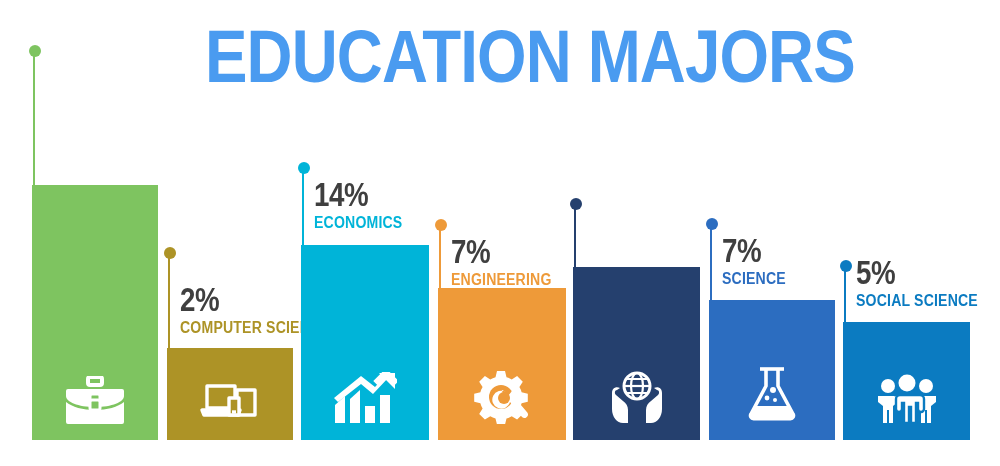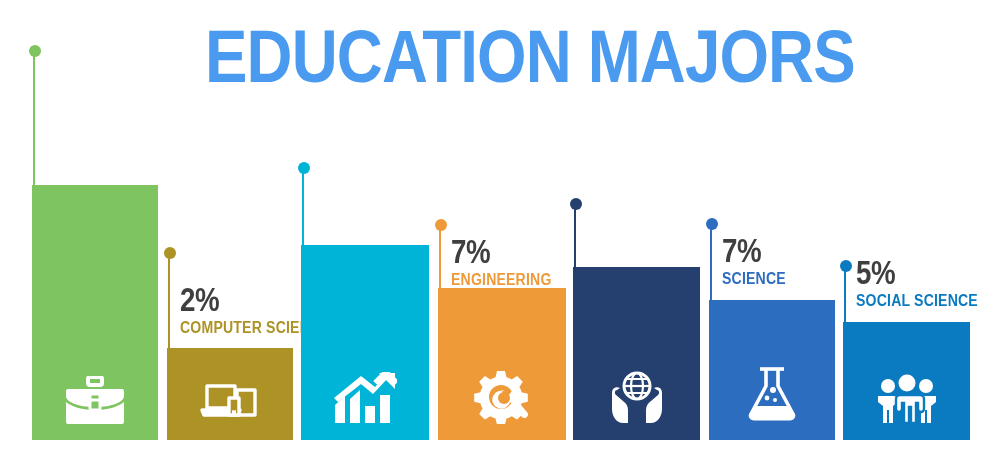--- a/index.html
+++ b/index.html
@@ -138,20 +138,24 @@
         <path d="M47 23 h10 v28 h-10 z"></path>
         <path d="M5 30 L28 12 L40 22 L56 5 l-1 -4 l-13 14 L28 4 L1 26 z"></path>
         <path d="M44 0 h18 v6 h-12 v12 h-6 z" transform="rotate(45 53 9)"></path>
         <path d="M46 1 L62 1 L62 17 L56 11 L52 7 z"></path>
       </g>
         </svg>
     </div>
   </div>
   <div class="stem" style="left:302px; top:173px; height:73px; background:#00B4D8;"></div>
   <div class="dot" style="left:303px; top:162px; background:#00B4D8;"></div>
+  <div class="callout" style="left:314px; top:178px;">
+    <div class="pct">14%</div>
+    <div class="lbl" style="color:#00B4D8;">ECONOMICS</div>
+  </div>
 
   <div class="bar" style="left:438px; width:128px; height:152px; background:#EE9A39;">
     <div class="bar-icon">
       <svg width="58" height="54" viewBox="0 0 58 54">
           <g fill="#ffffff">
         <path d="M24 1 h8 l1.5 6.2 a17 17 0 0 1 5.2 2.2 l5.4 -3.4 l5.7 5.7 l-3.4 5.4 a17 17 0 0 1 2.2 5.2 l6.2 1.5 v8 l-6.2 1.5 a17 17 0 0 1 -2.2 5.2 l3.4 5.4 l-5.7 5.7 l-5.4 -3.4 a17 17 0 0 1 -5.2 2.2 l-1.5 6.2 h-8 l-1.5 -6.2 a17 17 0 0 1 -5.2 -2.2 l-5.4 3.4 l-5.7 -5.7 l3.4 -5.4 a17 17 0 0 1 -2.2 -5.2 l-6.2 -1.5 v-8 l6.2 -1.5 a17 17 0 0 1 2.2 -5.2 l-3.4 -5.4 l5.7 -5.7 l5.4 3.4 a17 17 0 0 1 5.2 -2.2 z"></path>
         <circle cx="28" cy="27" r="12" fill="#EE9A39"></circle>
         <path d="M33 22 a9 9 0 1 0 4 10 l12 15 a3.5 3.5 0 0 0 5.5 -4.2 L42 28 a9 9 0 0 0 -3 -7 l-4 5 l-5 -1 l-1 -5 z" fill="#ffffff"></path>
         <circle cx="31" cy="28" r="6" fill="#EE9A39"></circle>
       </g>

